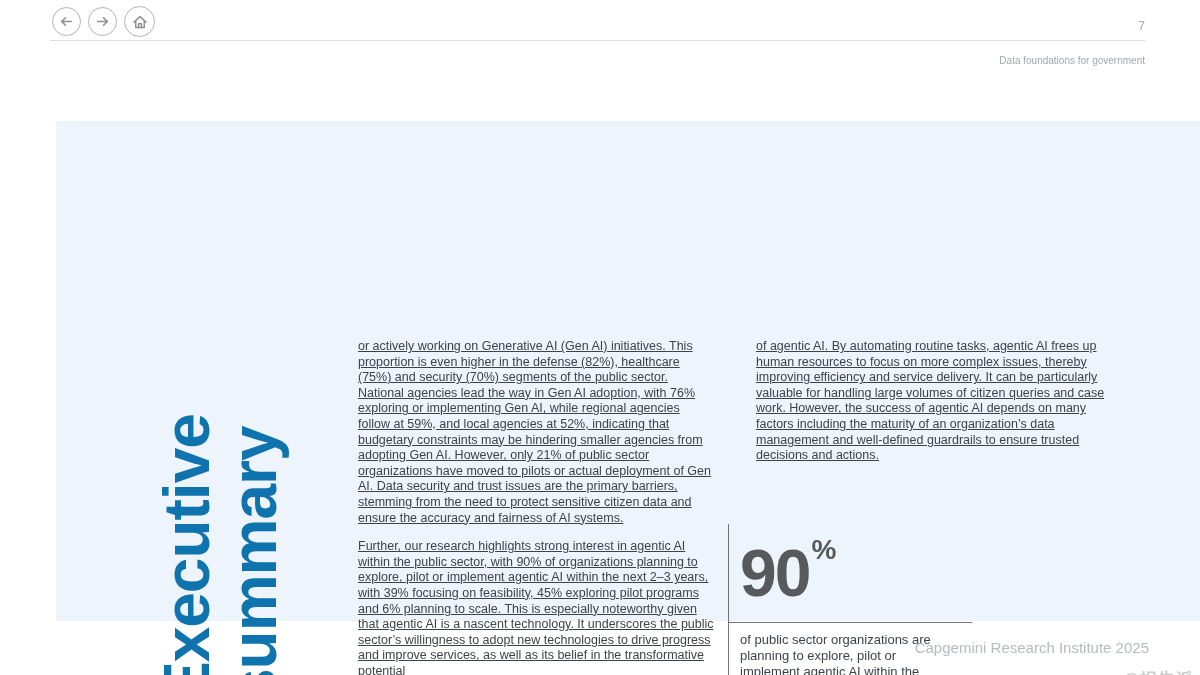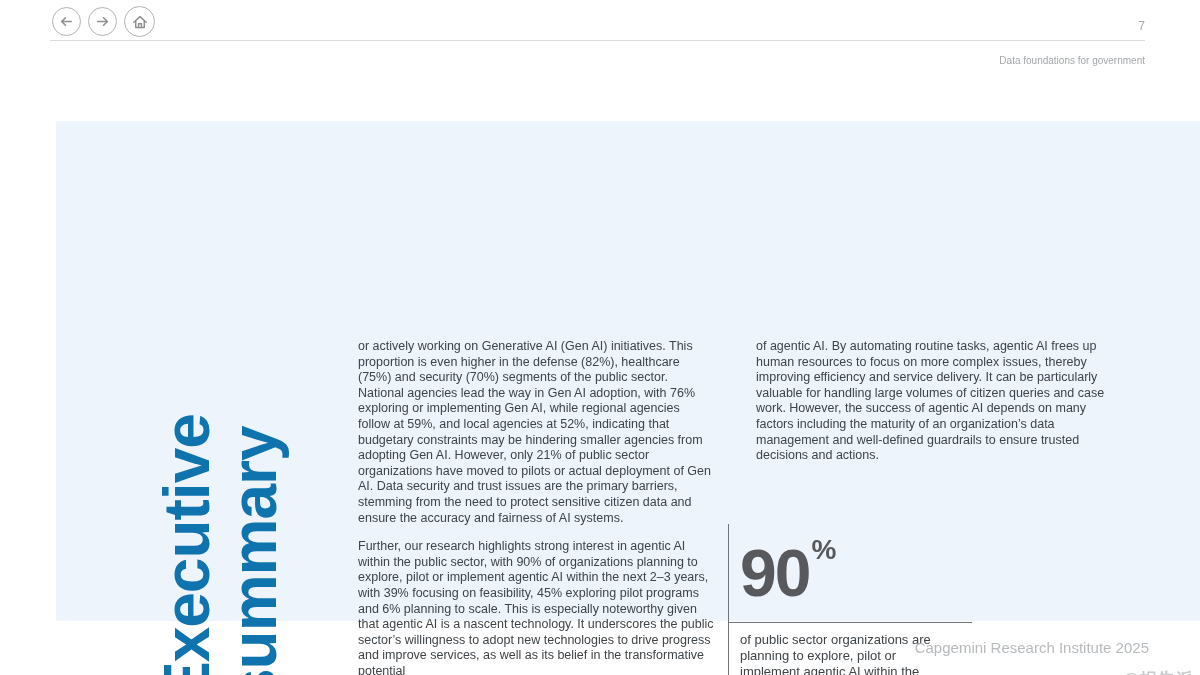--- a/index.html
+++ b/index.html
@@ -47,21 +47,21 @@
   .vertical-title{
     position:absolute;left:98px;top:583px;width:316px;height:140px;
     transform:rotate(-90deg);transform-origin:0 0;
     font-size:64px;line-height:67px;font-weight:600;letter-spacing:-1px;
     color:var(--accent-blue);margin:0;
   }
   .col{
     position:absolute;top:218px;font-size:12.5px;line-height:15.6px;
     color:var(--body-text);
   }
-  .col p{margin:0 0 13px 0;}
+  .col p{margin:0 0 13px 0;text-decoration:underline;}
   .col-1{left:302px;width:356px;}
   .col-2{left:700px;width:352px;}
   
   .stat{
     position:absolute;left:672px;top:403px;width:246px;min-height:164px;
     border-left:1px solid var(--stat-line);padding-left:11px;
   }
   .stat-value{
     font-size:66px;font-weight:700;line-height:68px;letter-spacing:-2px;
     color:var(--stat-gray);margin-top:6px;white-space:nowrap;

